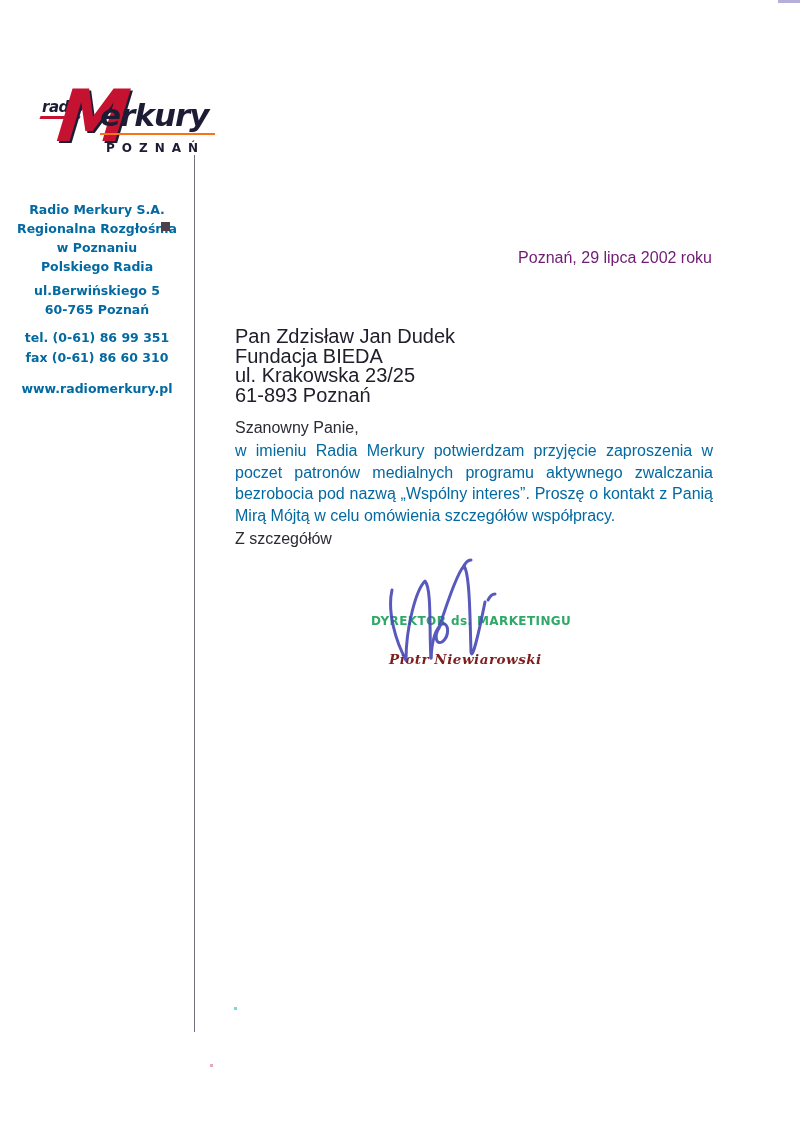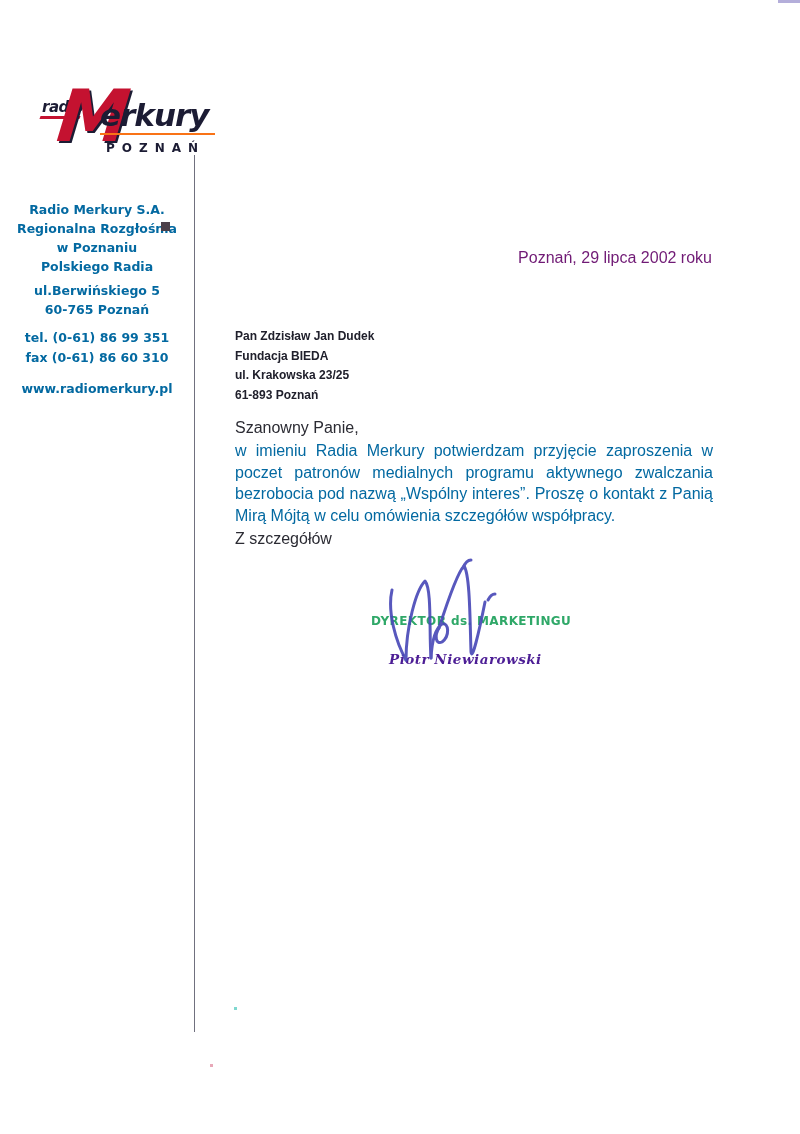--- a/index.html
+++ b/index.html
@@ -66,21 +66,21 @@
   .sidebar-group.contact { top: 328px; line-height: 20px; }
   .sidebar-group.web     { top: 381px; }
 
   
   .date-line {
     position: absolute; left: 235px; top: 249px; width: 477px;
     text-align: right; font-size: 16px; color: #701a75;
   }
   .recipient {
     position: absolute; left: 235px; top: 327px;
-    font-weight: 700; font-size: 12px; line-height: 19.5px; color: #20202c;
+    font-weight: 400; font-size: 20px; line-height: 19.5px; color: #20202c;
   }
   .salutation {
     position: absolute; left: 235px; top: 419px;
     font-size: 16px; color: #2b2b33;
   }
   .body-par {
     position: absolute; left: 235px; top: 440px; width: 478px;
     font-size: 16px; line-height: 21.6px; color: #0369a1;
     text-align: justify;
   }
@@ -150,21 +150,21 @@
     <div>Fundacja BIEDA</div>
     <div>ul. Krakowska 23/25</div>
     <div>61-893 Poznań</div>
   </div>
 
   <div class="salutation">Szanowny Panie,</div>
   <div class="body-par">w imieniu Radia Merkury potwierdzam przyjęcie zaproszenia w poczet patronów medialnych programu aktywnego zwalczania bezrobocia pod nazwą „Wspólny interes”. Proszę o kontakt z Panią Mirą Mójtą w celu omówienia szczegółów współpracy.</div>
   <div class="closing">Z szczegółów</div>
 
   <div class="stamp-title" style="color: rgb(47, 168, 104);">DYREKTOR ds. MARKETINGU</div>
-  <div class="stamp-name" style="color: #4c1d95;">Piotr Niewiarowski</div>
+  <div class="stamp-name" style="color: #7f1d1d;">Piotr Niewiarowski</div>
 
   <svg class="signature-svg" width="135" height="125" viewBox="0 0 135 125">
     <g fill="none" stroke-linecap="round" stroke-linejoin="round" stroke-width="3" opacity="0.92">
       <path class="sig" d="M 16,38 C 11,60 20,90 30,108" stroke="#4a4ab8"></path>
       <path class="sig" d="M 30,108 C 30,75 40,38 49,29 C 56,37 53,80 55,106" stroke="#4a4ab8"></path>
       <path class="sig" d="M 55,106 C 56,88 60,76 66,72 C 73,70 74,84 66,90 C 60,93 58,84 63,76" stroke="#4a4ab8"></path>
       <path class="sig" d="M 63,76 C 72,48 82,20 88,14 C 94,22 94,70 95,100 C 96,110 103,80 109,50" stroke="#4a4ab8"></path>
       <path class="sig" d="M 112,48 C 114,44 117,42 119,42" stroke="#4a4ab8"></path>
       <path class="sig" d="M 87,16 C 89,11 92,8 95,8" stroke="#4a4ab8"></path>
     </g>

